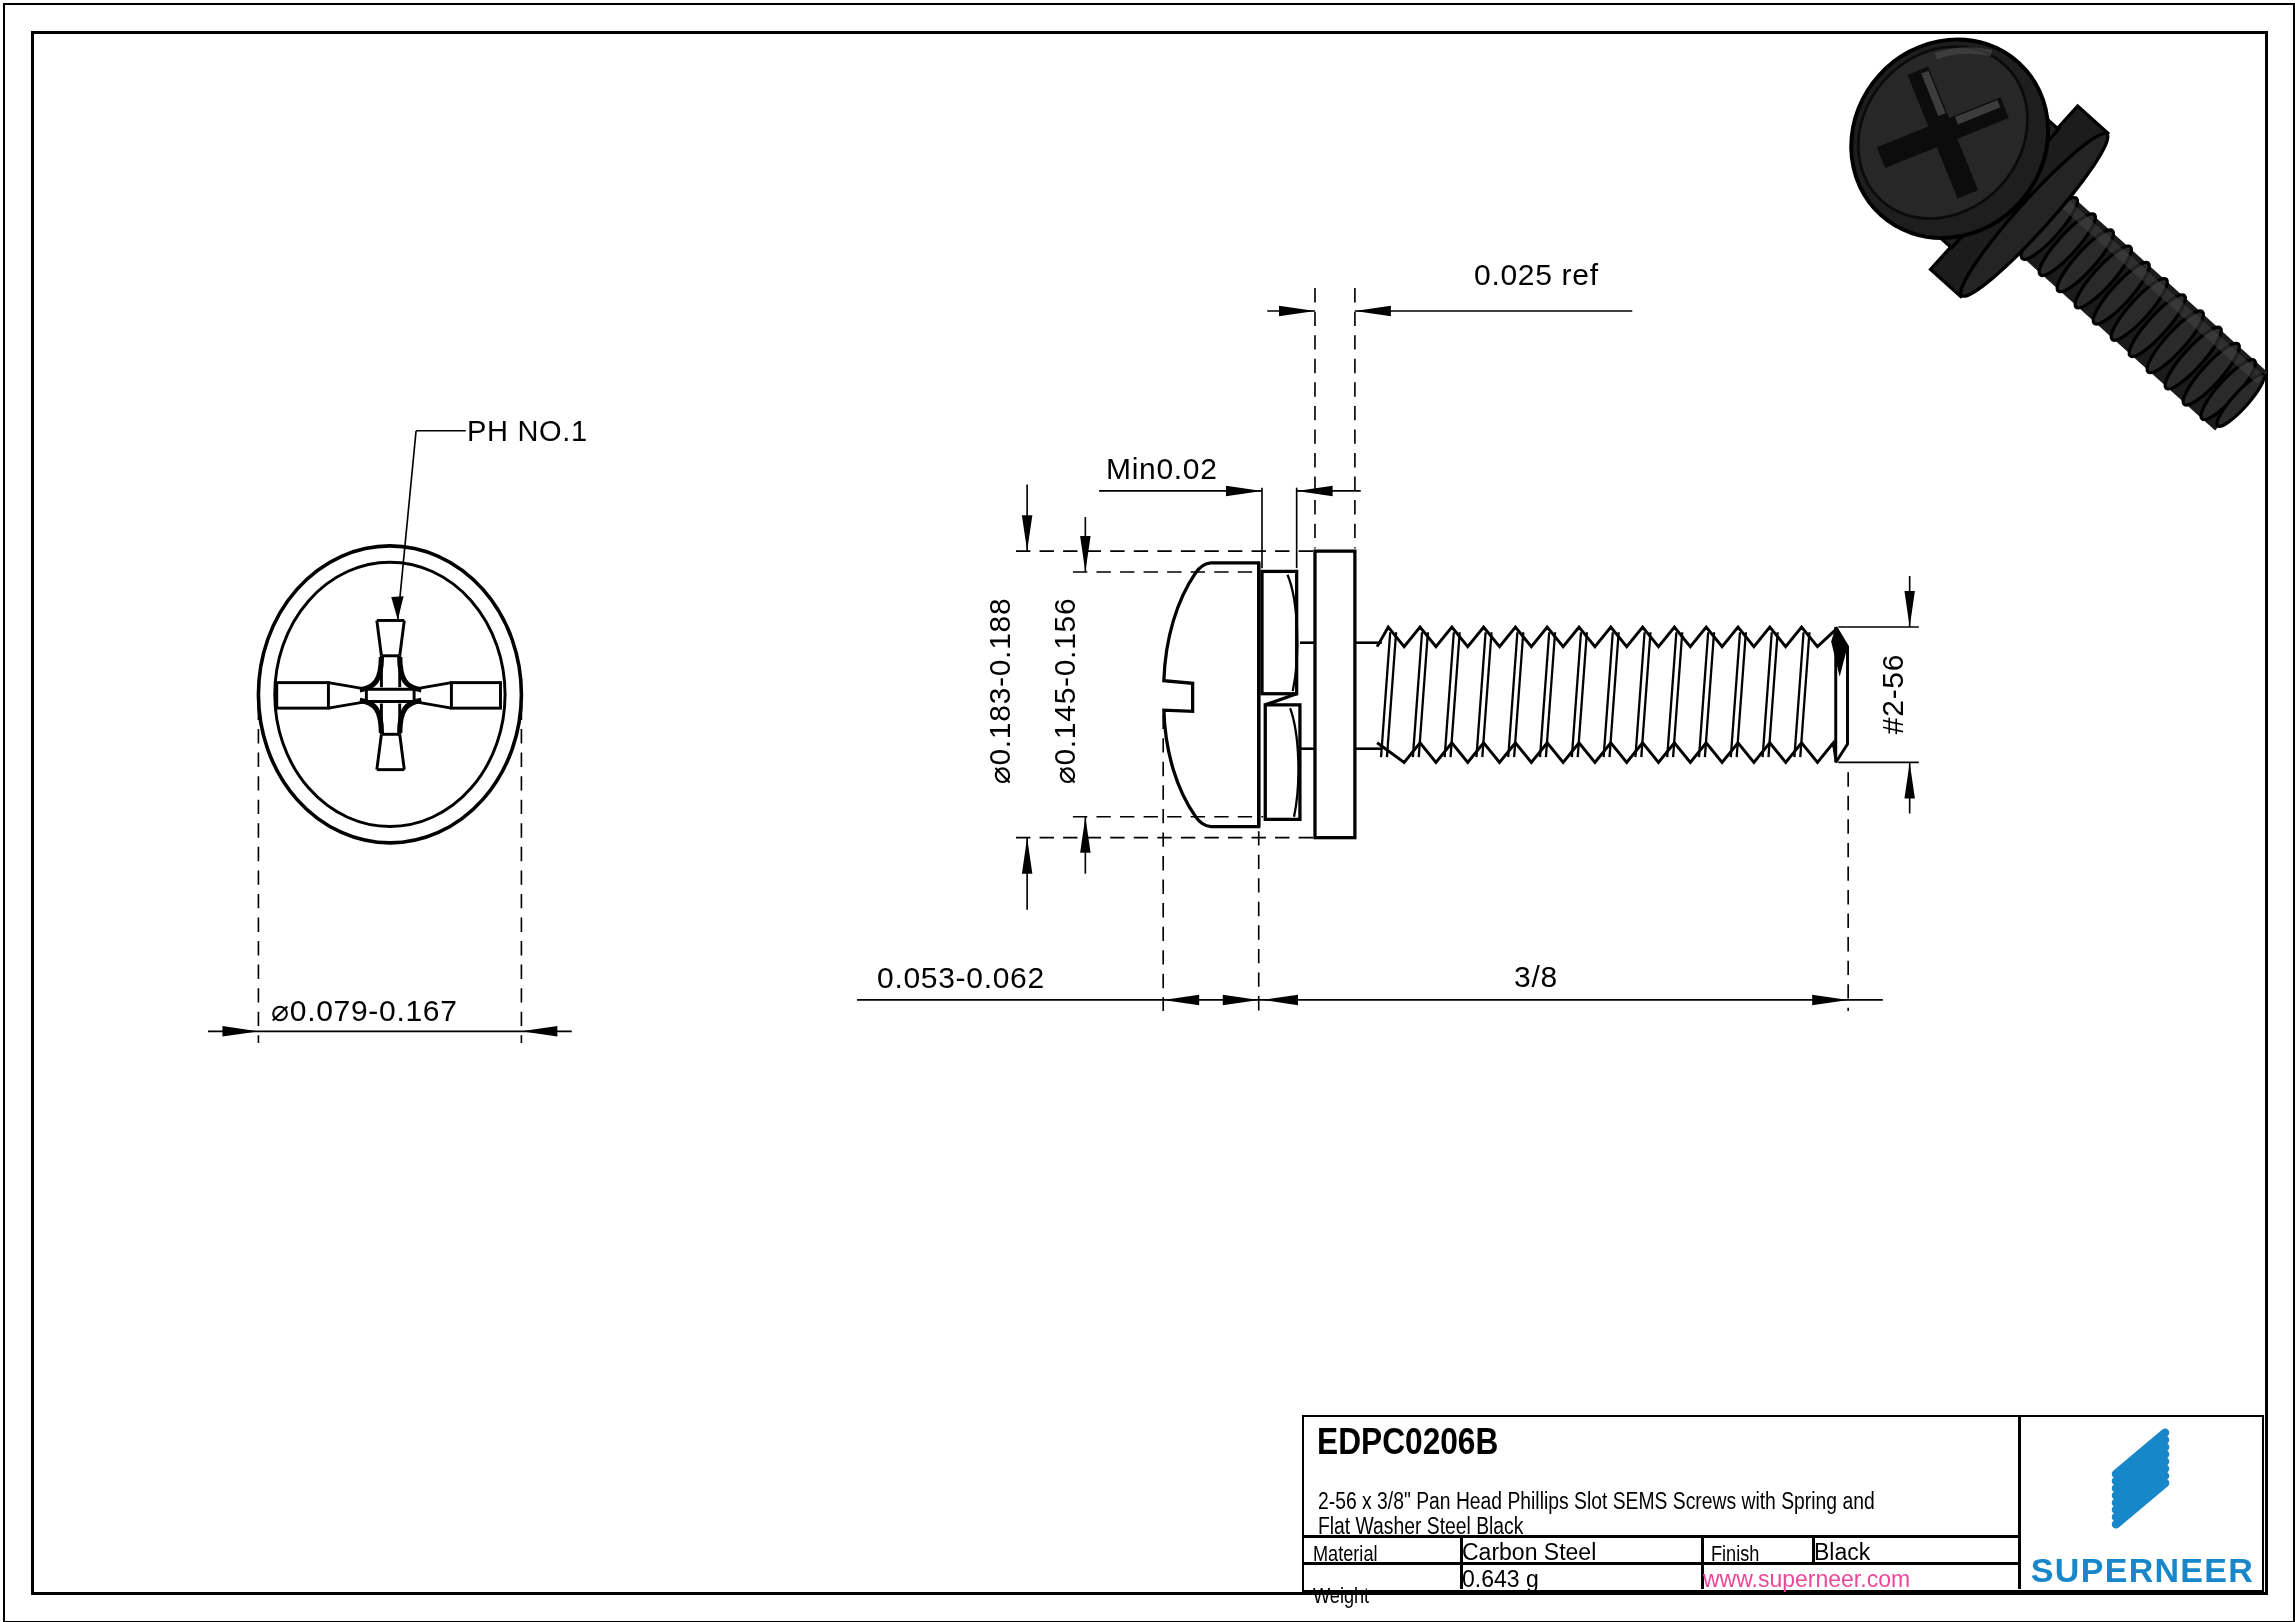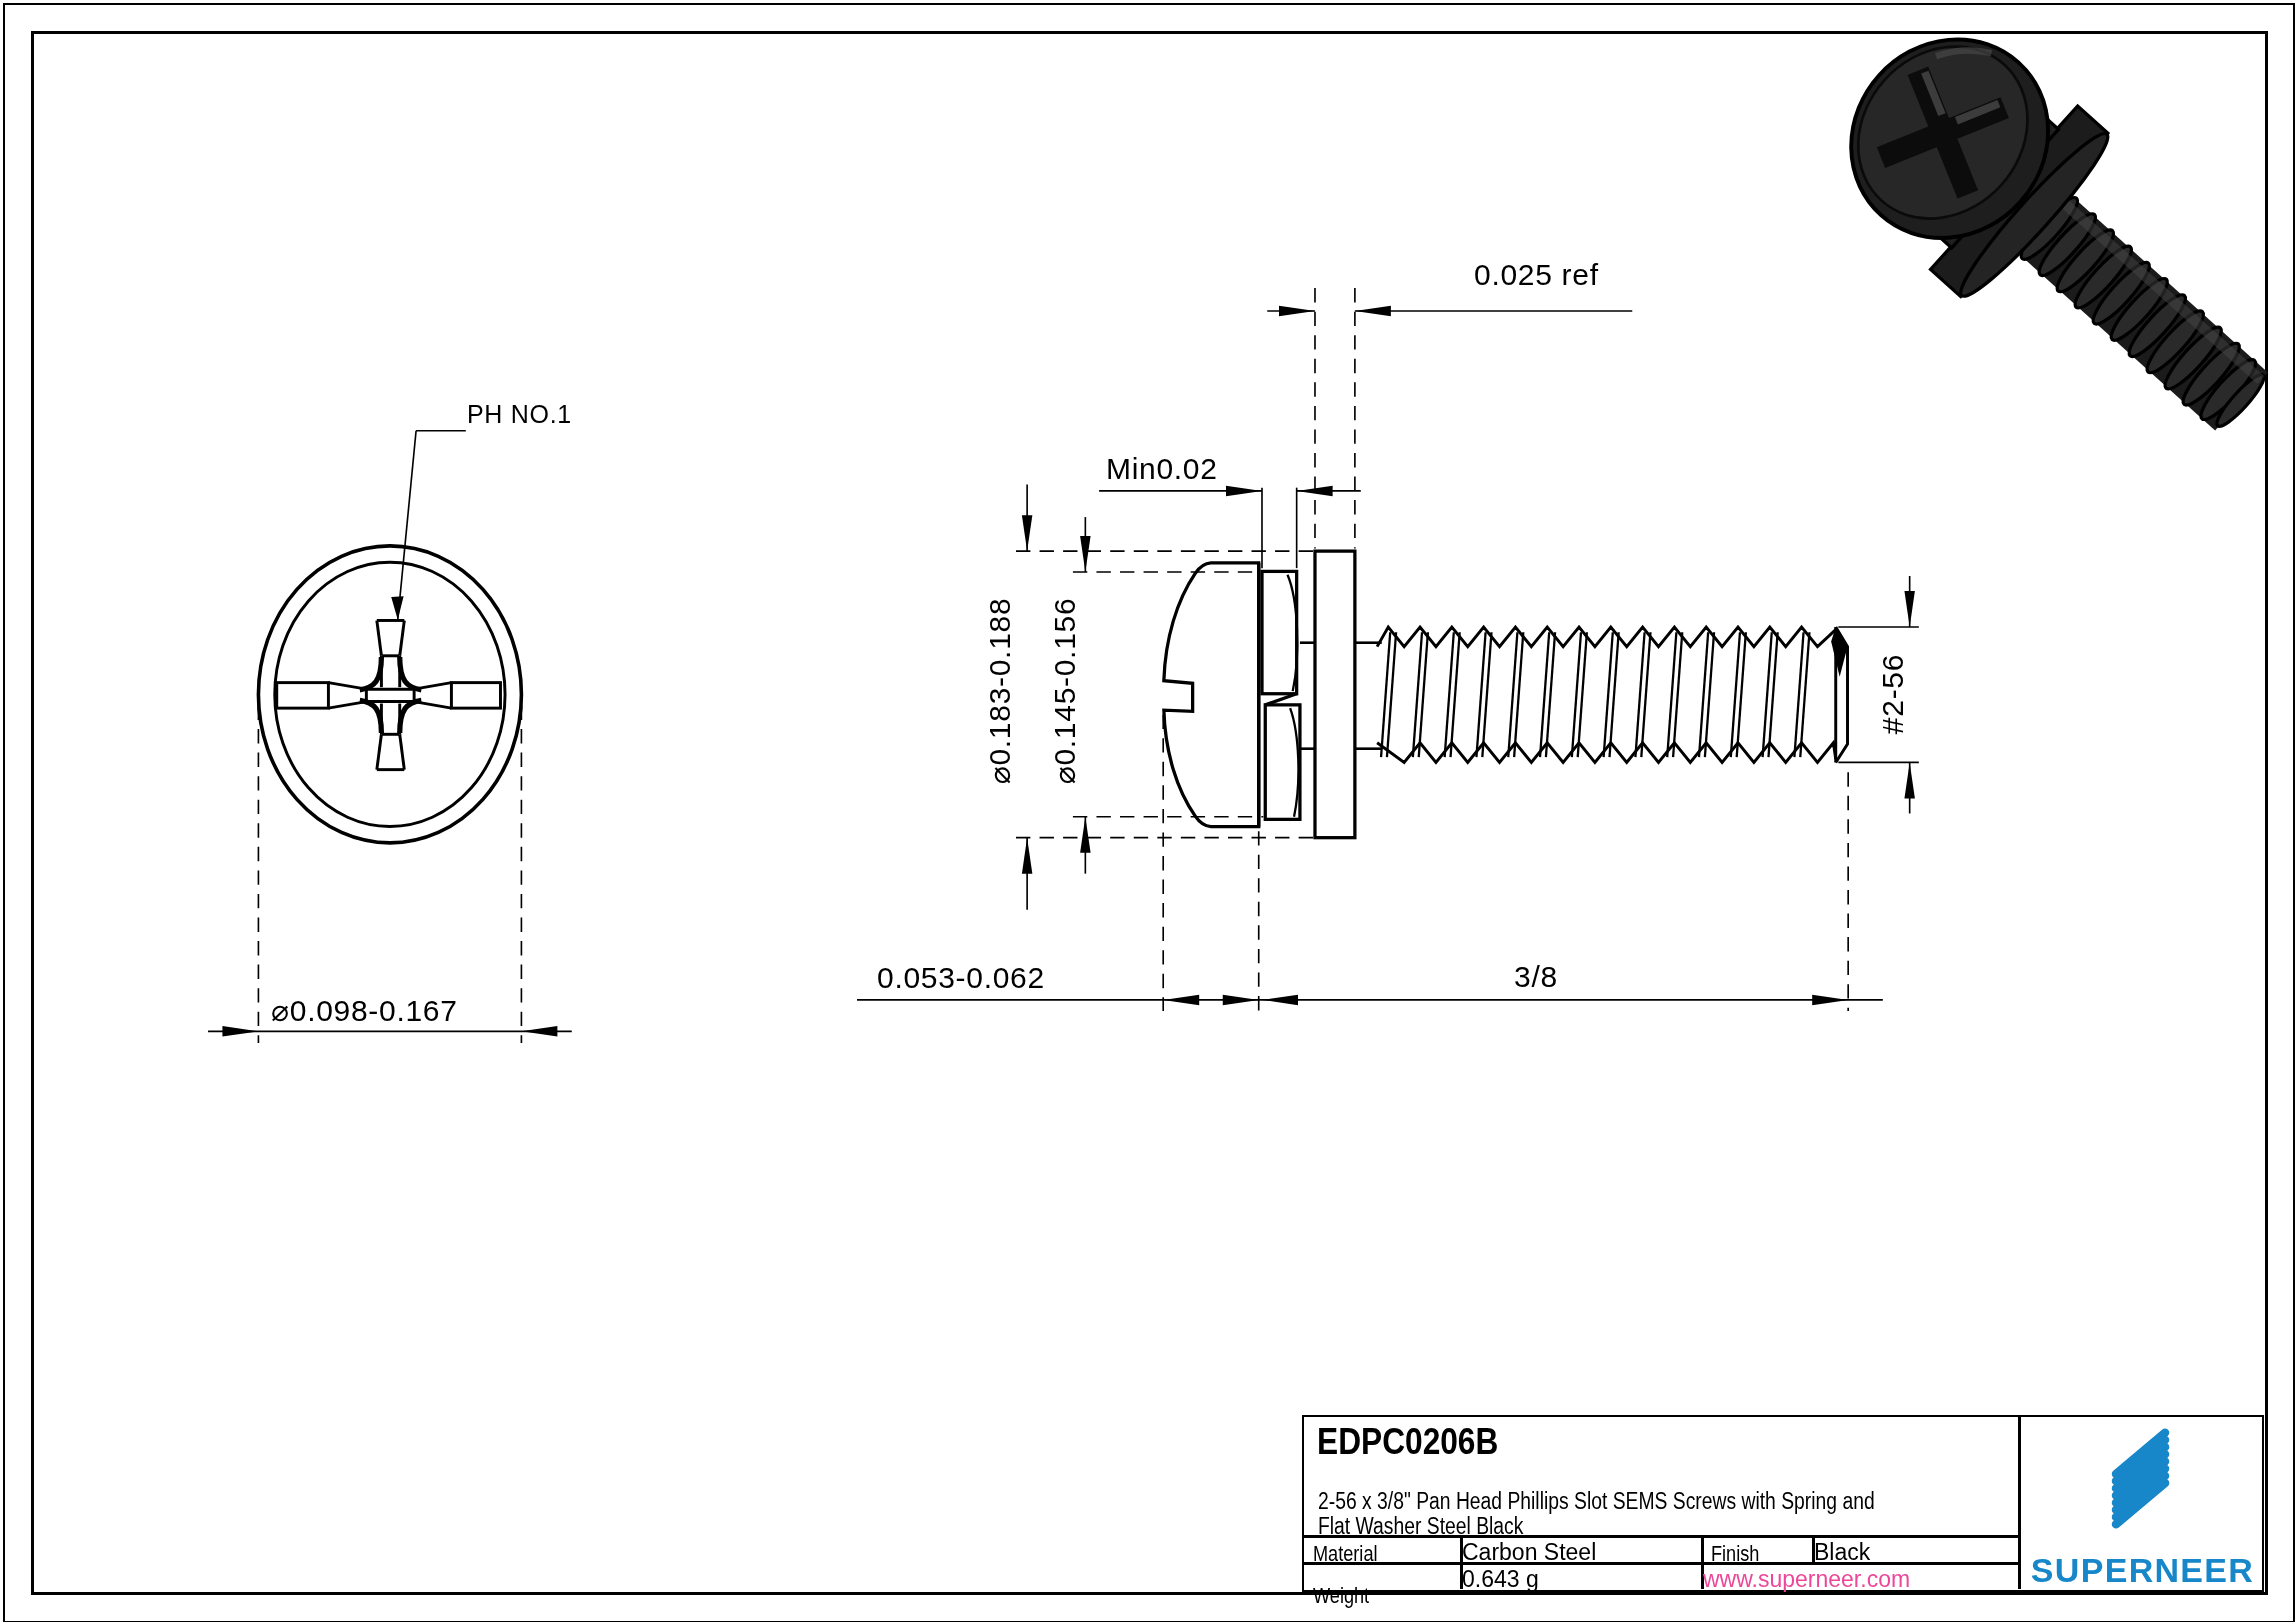--- a/index.html
+++ b/index.html
@@ -241,23 +241,23 @@
       <g transform="translate(-34,0) rotate(26)">
         <rect x="-102" y="-17" width="204" height="34" fill="#0c0c0c" stroke="none"></rect>
         <rect x="-17" y="-102" width="34" height="204" fill="#0c0c0c" stroke="none"></rect>
         <rect x="-96" y="-15" width="70" height="12" fill="#3c3c3c" stroke="none"></rect>
         <rect x="-15" y="-96" width="12" height="70" fill="#3c3c3c" stroke="none"></rect>
       </g>
       <path d="M-120,-80 A150,160 0 0 1 -60,-140" stroke="#4d4d4d" stroke-width="10" fill="none" opacity="0.6"></path>
     </g>
   </svg>
 
-  <div class="abs dim-text" style="left:467px;top:402px;font-size:25px">PH NO.1</div>
-
-  <div class="abs dim-text" style="left:271px;top:996px">⌀0.098-0.167</div>
+  <div class="abs dim-text" style="left:467px;top:417px;font-size:29px">PH NO.1</div>
+
+  <div class="abs dim-text" style="left:271px;top:996px">⌀0.079-0.167</div>
 
   <div class="abs dim-text rot" style="left:902px;top:676px;width:196px">⌀0.183-0.188</div>
 
   <div class="abs dim-text rot" style="left:967px;top:676px;width:196px">⌀0.145-0.156</div>
 
   <div class="abs dim-text" style="left:1106px;top:454px">Min0.02</div>
 
   <div class="abs dim-text" style="left:1474px;top:260px">0.025 ref</div>
 
   <div class="abs dim-text" style="left:877px;top:963px">0.053-0.062</div>

